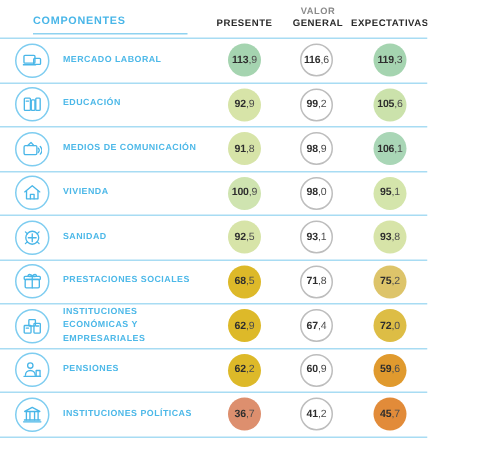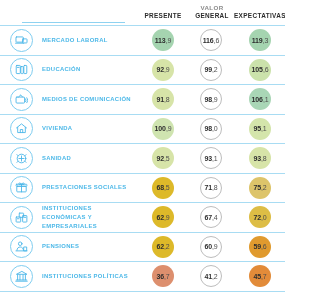--- a/index.html
+++ b/index.html
@@ -87,20 +87,21 @@
   }
   .num .int{font-weight:bold;}
   .num .dec{font-weight:normal;color:#4d4d4d;}
 </style>
 </head>
 <body>
 
 <div class="sheet">
 
   <div class="header">
+    <div class="hdr-components">COMPONENTES</div>
     <div class="hdr-rule"></div>
 
     <div class="col-head" id="ch-presente">
       <span class="sub"></span>
       <span>PRESENTE</span>
     </div>
 
     <div class="col-head" id="ch-general">
       <span class="sub">VALOR</span>
       <span>GENERAL</span>

